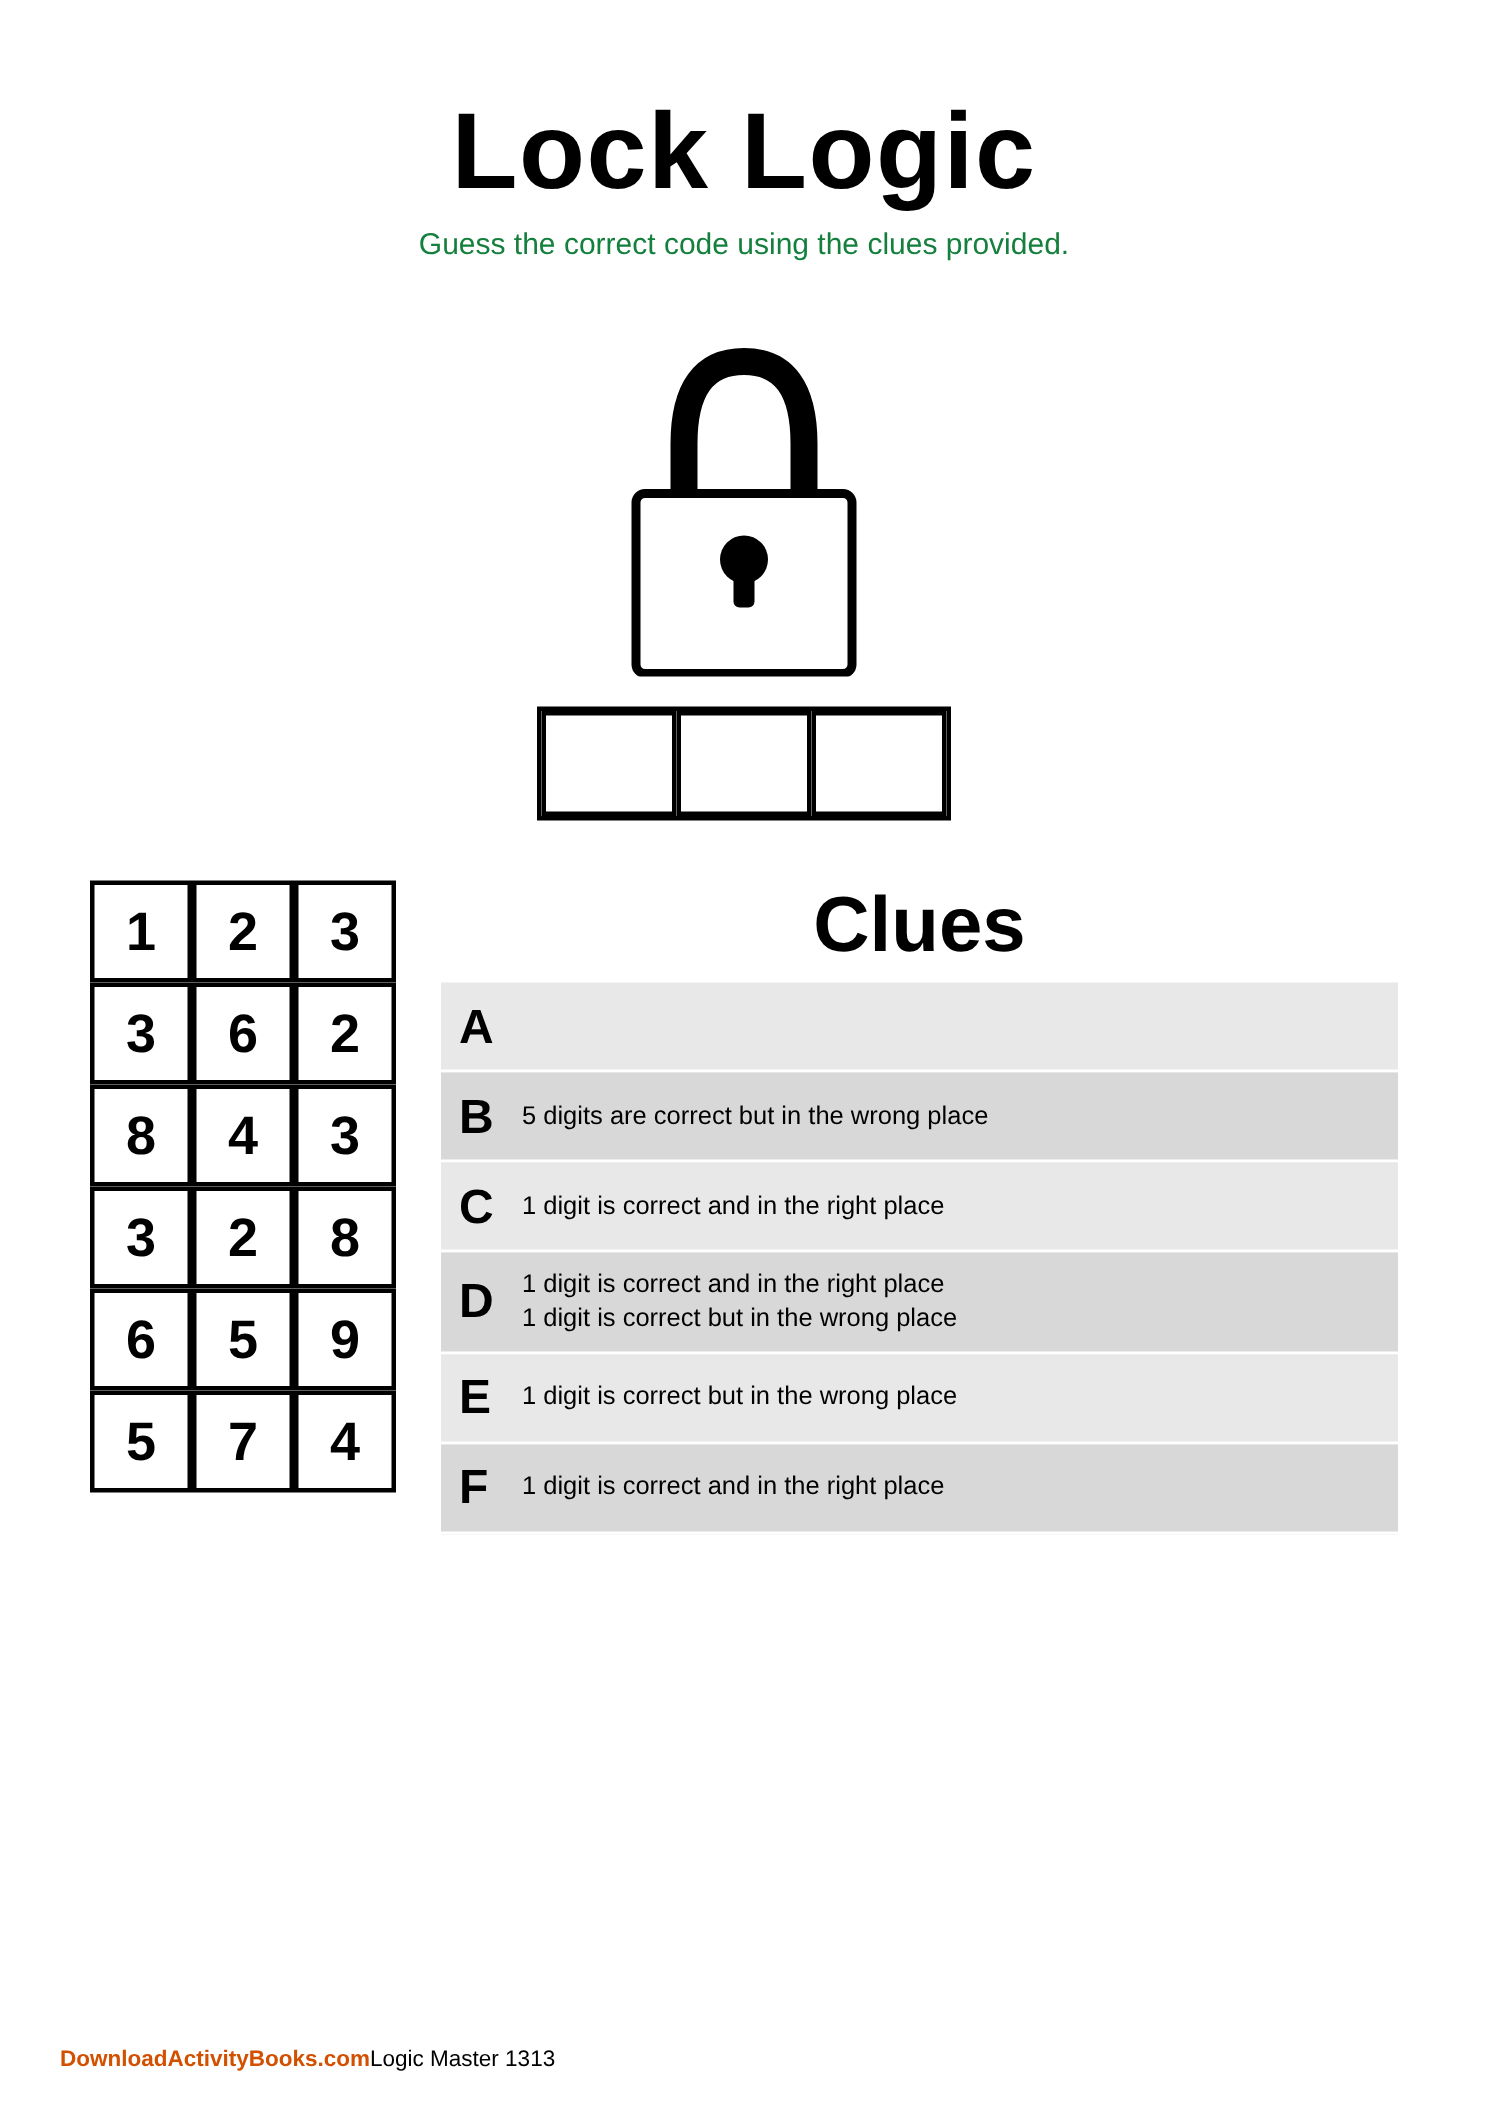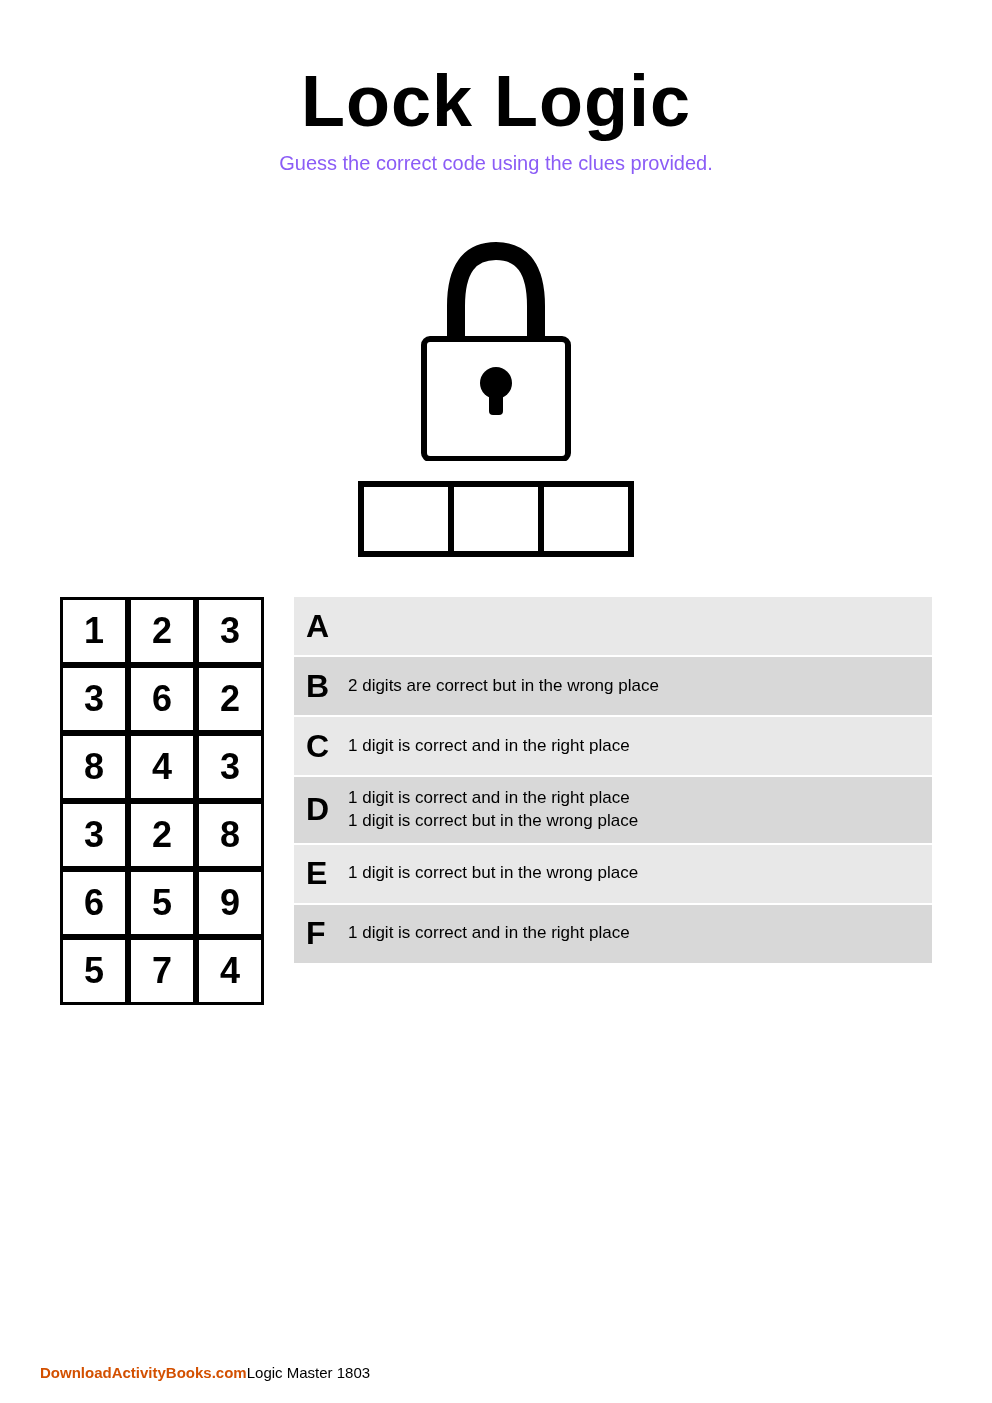--- a/index.html
+++ b/index.html
@@ -29,22 +29,22 @@
       font-weight: 900;
       color: #000;
       margin-top: 20px;
       margin-bottom: 10px;
       font-family: Arial Black, Arial, sans-serif;
       letter-spacing: 1px;
     }
 
     .subtitle {
       font-size: 20px;
-      color: #8b5cf6;
-      margin-bottom: 46px;
+      color: #15803d;
+      margin-bottom: 36px;
     }
 
     
     .lock-container {
       margin: 10px 0 20px 0;
       display: flex;
       flex-direction: column;
       align-items: center;
     }
 
@@ -233,27 +233,28 @@
           <div class="guess-cell">9</div>
         </div>
         <div class="guess-row">
           <div class="guess-cell">5</div>
           <div class="guess-cell">7</div>
           <div class="guess-cell">4</div>
         </div>
       </div>
 
     <div class="clues-col">
+      <div class="clues-title">Clues</div>
       <div id="clues-list">
           <div class="clue-row" style="background: rgb(232, 232, 232);">
             <span class="clue-letter">A</span>
           </div>
           <div class="clue-row" style="background: rgb(216, 216, 216);">
             <span class="clue-letter">B</span>
-            <span class="clue-text">2 digits are correct but in the wrong place</span>
+            <span class="clue-text">5 digits are correct but in the wrong place</span>
           </div>
           <div class="clue-row" style="background: rgb(232, 232, 232);">
             <span class="clue-letter">C</span>
             <span class="clue-text">1 digit is correct and in the right place</span>
           </div>
           <div class="clue-row" style="background: rgb(216, 216, 216);">
             <span class="clue-letter">D</span>
             <span class="clue-text">1 digit is correct and in the right place<br>1 digit is correct but in the wrong place</span>
           </div>
           <div class="clue-row" style="background: rgb(232, 232, 232);">
@@ -266,15 +267,15 @@
           </div>
         </div>
     </div>
 
   </div>
 
 </div>
 
 <div class="footer">
   <span class="footer-left">DownloadActivityBooks.com</span>
-  <span class="footer-center">Logic Master 180</span>
+  <span class="footer-center">Logic Master 131</span>
   <span class="footer-right">3</span>
 </div>
 
 </body></html>

